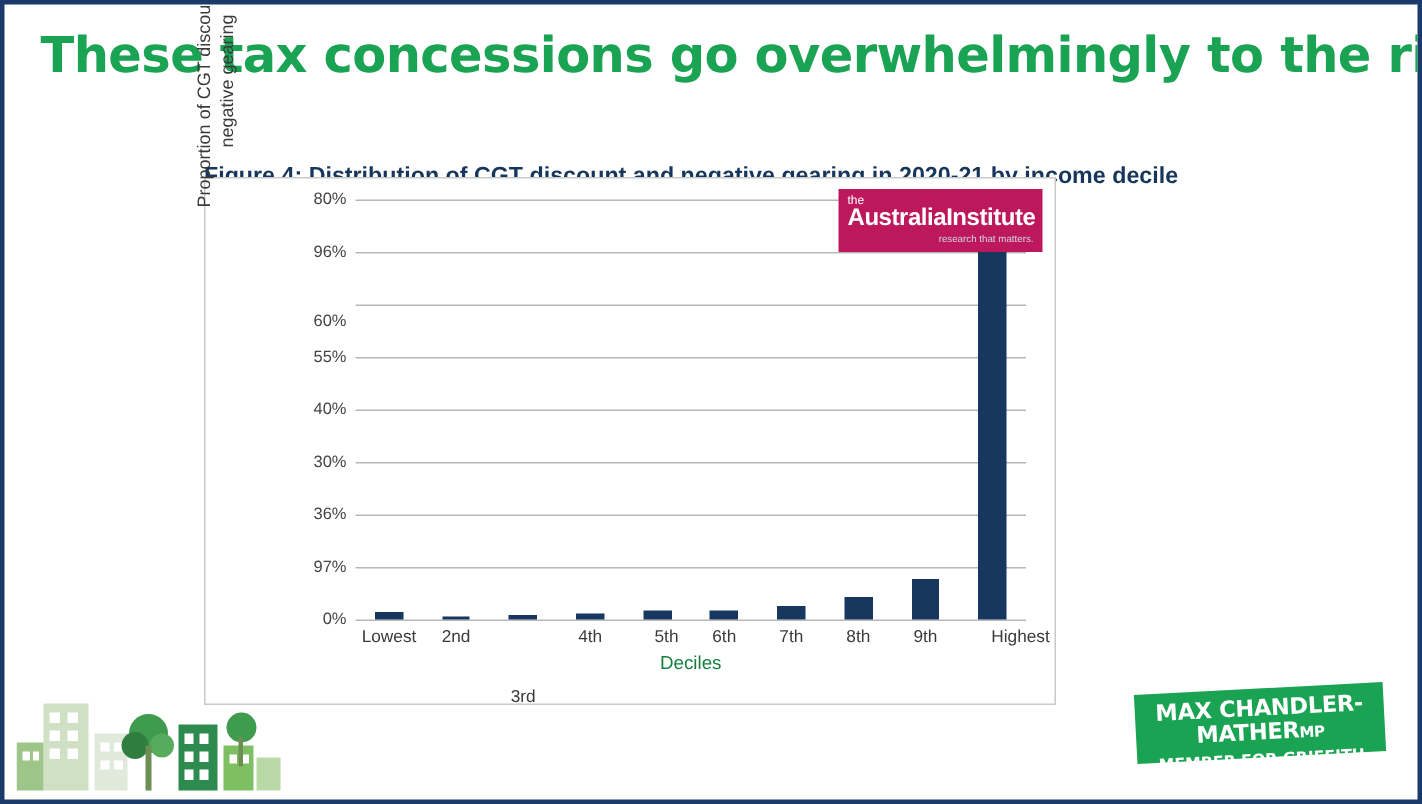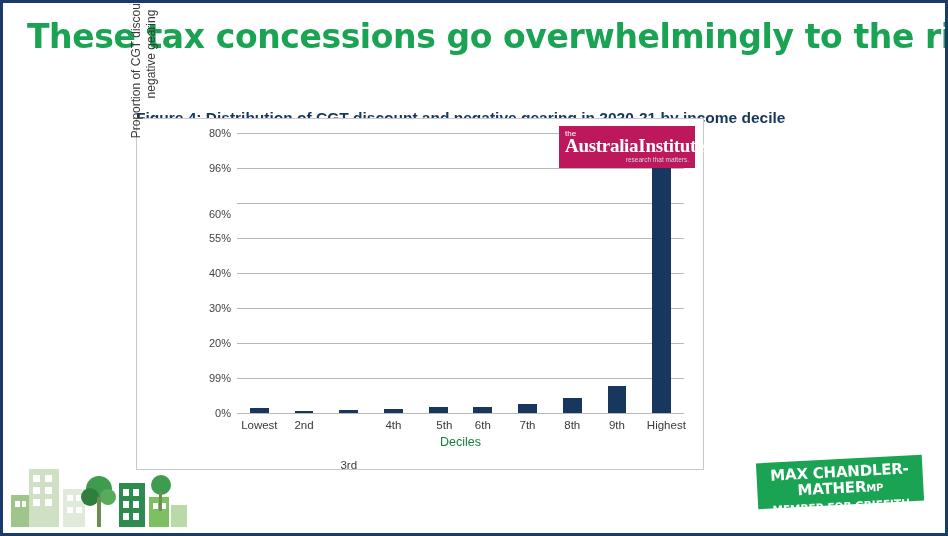--- a/index.html
+++ b/index.html
@@ -126,25 +126,24 @@
     background: #be185d;
     color: #ffffff;
     box-sizing: border-box;
     padding: 4px 6px 0 6px;
   }
   #ai-logo .logo-the {
     font-size: 8px;
     line-height: 8px;
   }
   #ai-logo .logo-main {
-    font-size: 19px;
+    font-size: 16px;
     font-weight: bold;
     line-height: 15px;
     letter-spacing: -0.3px;
-    font-family: Liberation Serif, serif;
   }
   #ai-logo .logo-tag {
     font-size: 6.5px;
     text-align: right;
     margin-top: 3px;
     color: #cdd7e4;
   }
   
   #city-graphic {
     position: absolute;
@@ -193,22 +192,22 @@
   <div id="slide-title">These tax concessions go overwhelmingly to the rich</div>
 
   <div id="figure-caption">Figure 4: Distribution of CGT discount and negative gearing in 2020-21 by income decile</div>
 
   <div id="chart-frame">
 
     <div id="axis-title-y">Proportion of CGT discount and negative gearing</div>
 
     <div id="ytick-col">
         <div class="ytick-label" style="top: 280px;">0%</div>
-        <div class="ytick-label" style="top: 245px;">99%</div>
-        <div class="ytick-label" style="top: 210px;">20%</div>
+        <div class="ytick-label" style="top: 245px;">97%</div>
+        <div class="ytick-label" style="top: 210px;">36%</div>
         <div class="ytick-label" style="top: 175px;">30%</div>
         <div class="ytick-label" style="top: 140px;">40%</div>
         <div class="ytick-label" style="top: 105px;">55%</div>
         <div class="ytick-label" style="top: 70px; margin-top: 11px;">60%</div>
         <div class="ytick-label" style="top: 35px;">96%</div>
         <div class="ytick-label" style="top: 0px;">80%</div>
       </div>
 
     <div id="plot-area">
         <div class="gridline" style="top: 280px;"></div>
@@ -232,21 +231,21 @@
         <div class="xtick-label" style="left: 185px; width: 44.7px;">5th</div>
         <div class="bar" title="6th: 1.8%" style="left: 236.463px; width: 18.774px; height: 6.3px; background: rgb(23, 55, 94);"></div>
         <div class="xtick-label" style="left: 223.5px; width: 44.7px;">6th</div>
         <div class="bar" title="7th: 2.6%" style="left: 281.163px; width: 18.774px; height: 9.1px; background: rgb(23, 55, 94);"></div>
         <div class="xtick-label" style="left: 268.2px; width: 44.7px;">7th</div>
         <div class="bar" title="8th: 4.3%" style="left: 325.863px; width: 18.774px; height: 15.05px; background: rgb(23, 55, 94);"></div>
         <div class="xtick-label" style="left: 312.9px; width: 44.7px;">8th</div>
         <div class="bar" title="9th: 7.8%" style="left: 370.563px; width: 18.774px; height: 27.3px; background: rgb(23, 55, 94);"></div>
         <div class="xtick-label" style="left: 357.6px; width: 44.7px;">9th</div>
         <div class="bar" title="Highest: 71.5%" style="left: 415.263px; width: 18.774px; height: 250.25px; background: rgb(23, 55, 94);"></div>
-        <div class="xtick-label" style="left: 407px; width: 44.7px;">Highest</div>
+        <div class="xtick-label" style="left: 421px; width: 44.7px;">Highest</div>
       </div>
 
     <div id="axis-title-x">Deciles</div>
 
     <div id="ai-logo">
       <div class="logo-the">the</div>
       <div class="logo-main">AustraliaInstitute</div>
       <div class="logo-tag">research that matters.</div>
     </div>
   </div>

